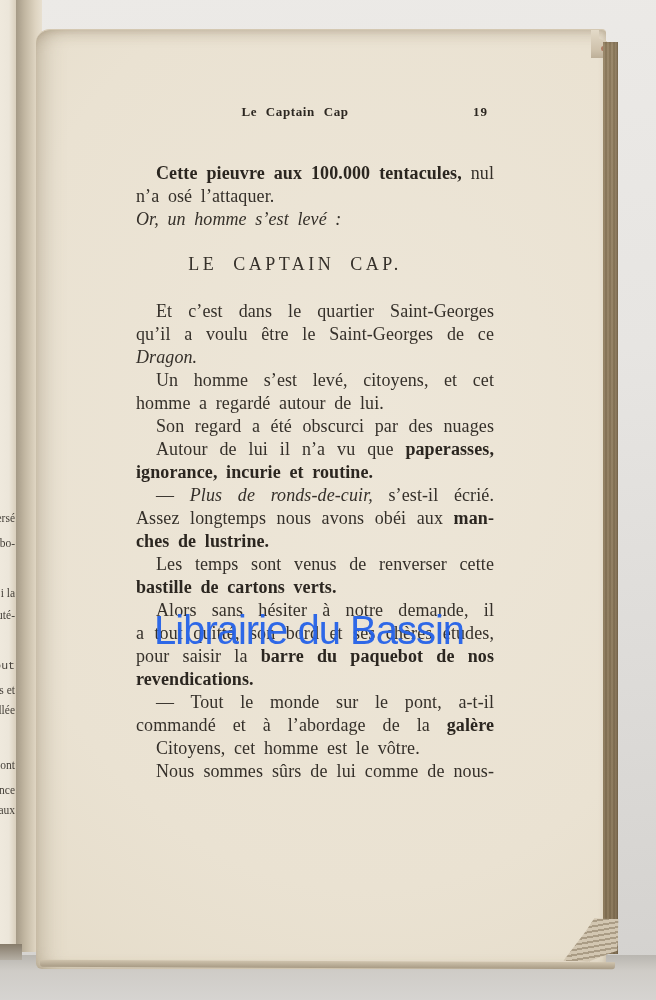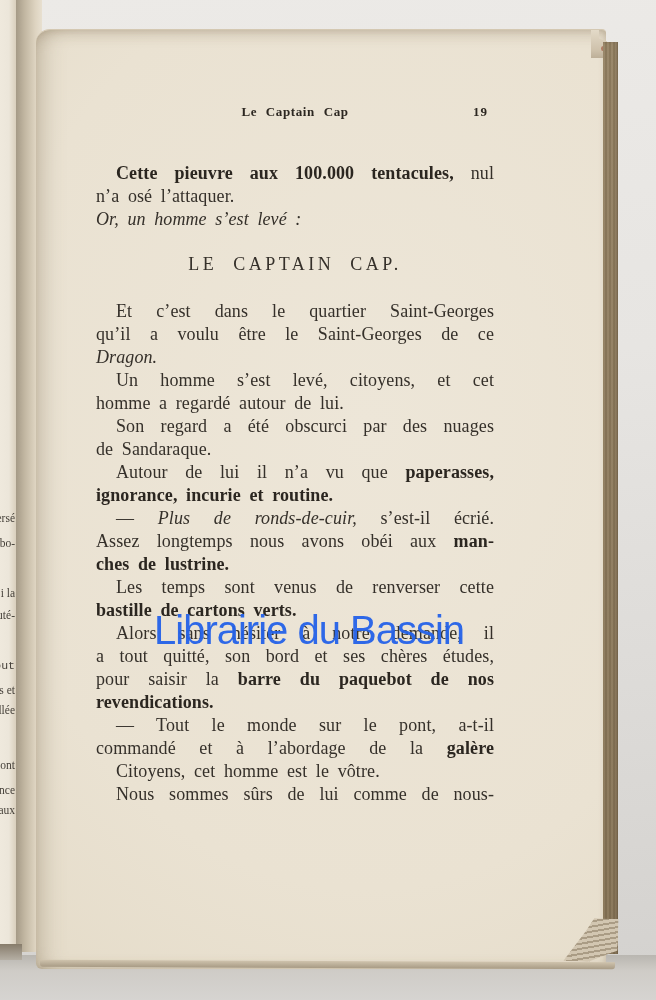--- a/index.html
+++ b/index.html
@@ -46,21 +46,21 @@
     background:linear-gradient(180deg,#cfc3ad,#a89b85);
     transform:rotate(.25deg);border-radius:0 0 3px 3px;}
   .gutter-notch{position:absolute;left:0;top:944px;width:22px;height:16px;
     background:linear-gradient(180deg,#877c6b,#b5afa4);}
   
   .text{position:absolute;left:96px;top:104px;width:398px;color:#35302a;
     font-size:18px;letter-spacing:.1px;}
   .runhead{position:relative;height:26px;font-weight:bold;font-size:13px;
     text-align:center;letter-spacing:.6px;word-spacing:5px;margin-bottom:32px;color:#2c2721;}
   .pageno{position:absolute;right:6px;top:0;font-weight:bold;letter-spacing:1px;}
-  .line{line-height:23px;text-align:justify;text-align-last:justify;word-spacing:2px;}
+  .line{line-height:23px;text-align:justify;text-align-last:justify;word-spacing:2px;margin-left:40px;}
   .line.end{text-align-last:left;word-spacing:4px;}
   .line.indent{text-indent:20px;}
   .line.center{text-align:center;text-align-last:center;letter-spacing:3.5px;
     word-spacing:8px;margin:22px 0 24px 0;text-indent:0;}
   .b{font-weight:bold;color:#2b2620;}
   .i{font-style:italic;}
   
   .watermark{position:absolute;left:154px;top:608px;width:440px;
     font-family:"Liberation Sans","DejaVu Sans",sans-serif;
     font-size:40px;font-weight:400;letter-spacing:-1px;white-space:nowrap;
@@ -105,21 +105,20 @@
         <div class="line indent"><span class="b">Cette pieuvre aux 100.000 tentacules,</span><span> nul</span></div>
         <div class="line end"><span>n’a osé l’attaquer.</span></div>
         <div class="line end"><span class="i">Or, un homme s’est levé :</span></div>
         <div class="line center"><span>LE CAPTAIN CAP.</span></div>
         <div class="line indent"><span>Et c’est dans le quartier Saint-Georges</span></div>
         <div class="line"><span>qu’il a voulu être le Saint-Georges de ce</span></div>
         <div class="line end"><span class="i">Dragon.</span></div>
         <div class="line indent"><span>Un homme s’est levé, citoyens, et cet</span></div>
         <div class="line end"><span>homme a regardé autour de lui.</span></div>
         <div class="line indent"><span>Son regard a été obscurci par des nuages</span></div>
-        <div class="line end"><span>de Sandaraque.</span></div>
         <div class="line indent"><span>Autour de lui il n’a vu que </span><span class="b">paperasses,</span></div>
         <div class="line end"><span class="b">ignorance, incurie et routine.</span></div>
         <div class="line indent"><span>— </span><span class="i">Plus de ronds-de-cuir,</span><span> s’est-il écrié.</span></div>
         <div class="line"><span>Assez longtemps nous avons obéi aux </span><span class="b">man-</span></div>
         <div class="line end"><span class="b">ches de lustrine.</span></div>
         <div class="line indent"><span>Les temps sont venus de renverser cette</span></div>
         <div class="line end"><span class="b">bastille de cartons verts.</span></div>
         <div class="line indent"><span>Alors sans hésiter à notre demande, il</span></div>
         <div class="line"><span>a tout quitté, son bord et ses chères études,</span></div>
         <div class="line"><span>pour saisir la </span><span class="b">barre du paquebot de nos</span></div>

